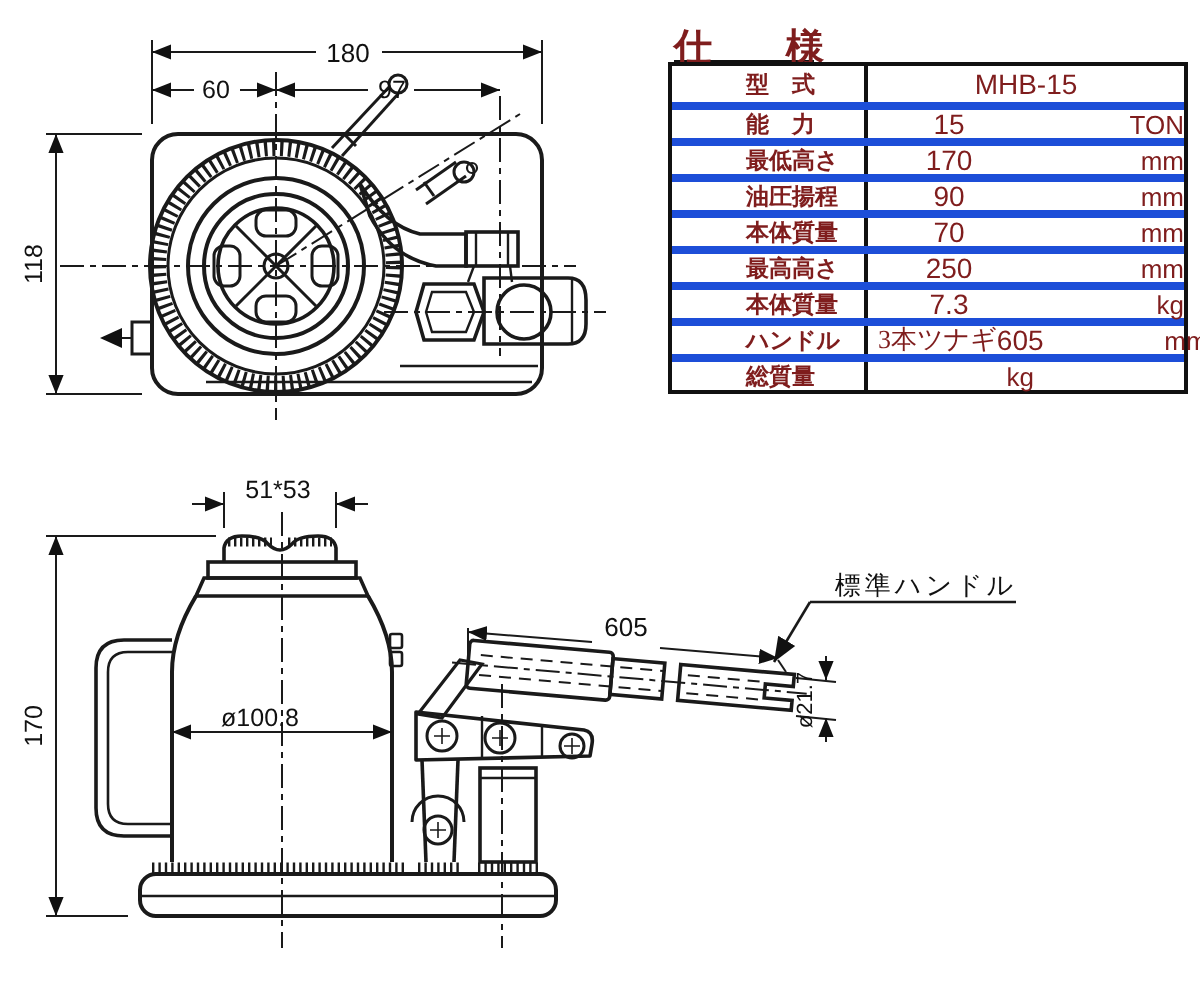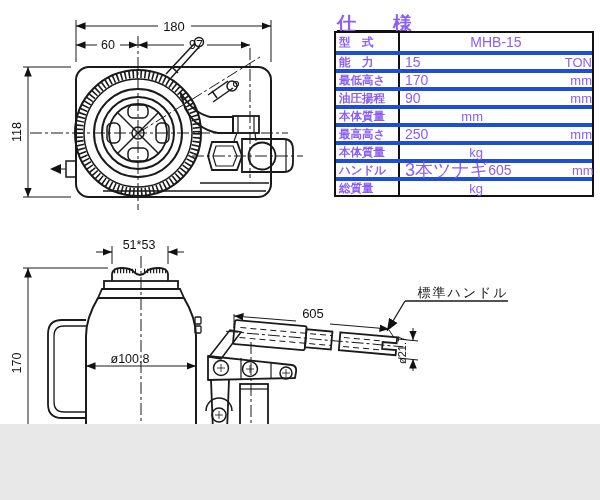--- a/index.html
+++ b/index.html
@@ -1,42 +1,42 @@
 <!DOCTYPE html>
 <html><head>
 <meta charset="utf-8">
 <style>
   html,body{margin:0;padding:0;background:#e8e8e8;}
   #canvas{
-    position:relative;width:600px;height:424px;background:#ffffff;
-    font-family:"Liberation Sans","DejaVu Sans",sans-serif;color:#8b5cf6;
+    position:relative;width:600px;height:500px;background:#ffffff;
+    font-family:"Liberation Sans","DejaVu Sans",sans-serif;color:#7f1d1d;
     overflow:hidden;
   }
   svg{position:absolute;left:0;}
   svg text{fill:#111;font-family:"Liberation Sans","DejaVu Sans",sans-serif;}
   
   .spec-title{
     position:absolute;left:337px;top:11px;width:70px;height:18px;
     font-size:19px;font-weight:bold;letter-spacing:9px;white-space:nowrap;
     border-bottom:2px solid #111;padding-bottom:1px;
   }
   .spec-table{
     position:absolute;left:334px;top:31px;width:260px;
     border:2px solid #111;box-sizing:border-box;background:#fff;
   }
   .row{display:flex;height:18px;box-sizing:border-box;border-top:4px solid #1d4ed8;align-items:stretch;}
   .row:first-child{border-top:none;}
   .lbl{
     width:64px;flex:0 0 64px;border-right:2px solid #111;
     font-size:11.5px;font-weight:bold;white-space:nowrap;
-    display:flex;align-items:center;padding-left:3px;box-sizing:border-box;
+    display:flex;align-items:center;padding-left:3px;box-sizing:border-box;margin-left:34px;
   }
   .val{flex:1;display:flex;align-items:center;min-width:0;}
-  .prefix{font-size:18px;padding-left:5px;white-space:nowrap;}
-  .num{flex:1;text-align:left;font-size:14px;padding-right:4px;white-space:nowrap;}
+  .prefix{font-size:13px;padding-left:5px;white-space:nowrap;font-family:Liberation Serif, serif;}
+  .num{flex:1;text-align:center;font-size:14px;padding-right:4px;white-space:nowrap;}
   .unit{flex:0 0 78px;font-size:13px;padding-left:9px;box-sizing:border-box;white-space:nowrap;text-align:right;}
   .val.center{justify-content:center;}
   .val.center .num{flex:0 0 auto;padding:0;}
 </style>
 </head>
 <body>
 
 <div id="canvas">
 
   <svg style="top:0;" width="600" height="222" viewBox="0 0 600 222">
@@ -265,35 +265,37 @@
       <div class="val">
         <span class="prefix"></span>
         <span class="num">90</span>
         <span class="unit">mm</span>
       </div>
     </div>
     <div class="row">
       <div class="lbl">本体質量</div>
       <div class="val">
         <span class="prefix"></span>
+        <span class="num">70</span>
         <span class="unit">mm</span>
       </div>
     </div>
     <div class="row">
       <div class="lbl">最高高さ</div>
       <div class="val">
         <span class="prefix"></span>
         <span class="num">250</span>
         <span class="unit">mm</span>
       </div>
     </div>
     <div class="row">
       <div class="lbl">本体質量</div>
       <div class="val">
         <span class="prefix"></span>
+        <span class="num">7.3</span>
         <span class="unit">kg</span>
       </div>
     </div>
     <div class="row">
       <div class="lbl">ハンドル</div>
       <div class="val">
         <span class="prefix">3本ツナギ</span>
         <span class="num">605</span>
         <span class="unit">mm</span>
       </div>

